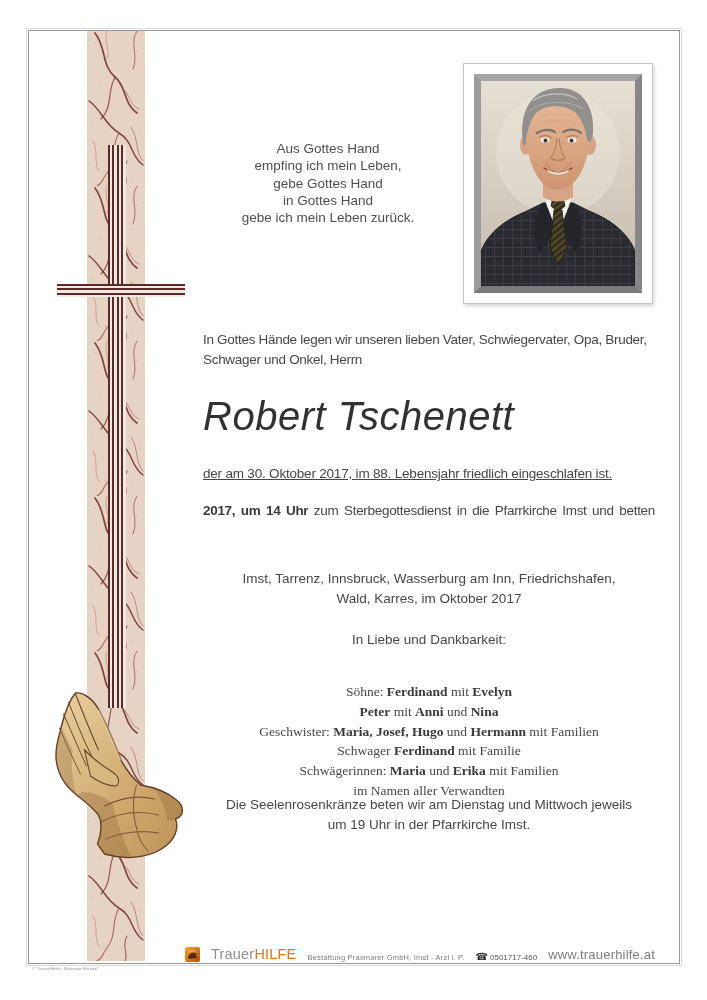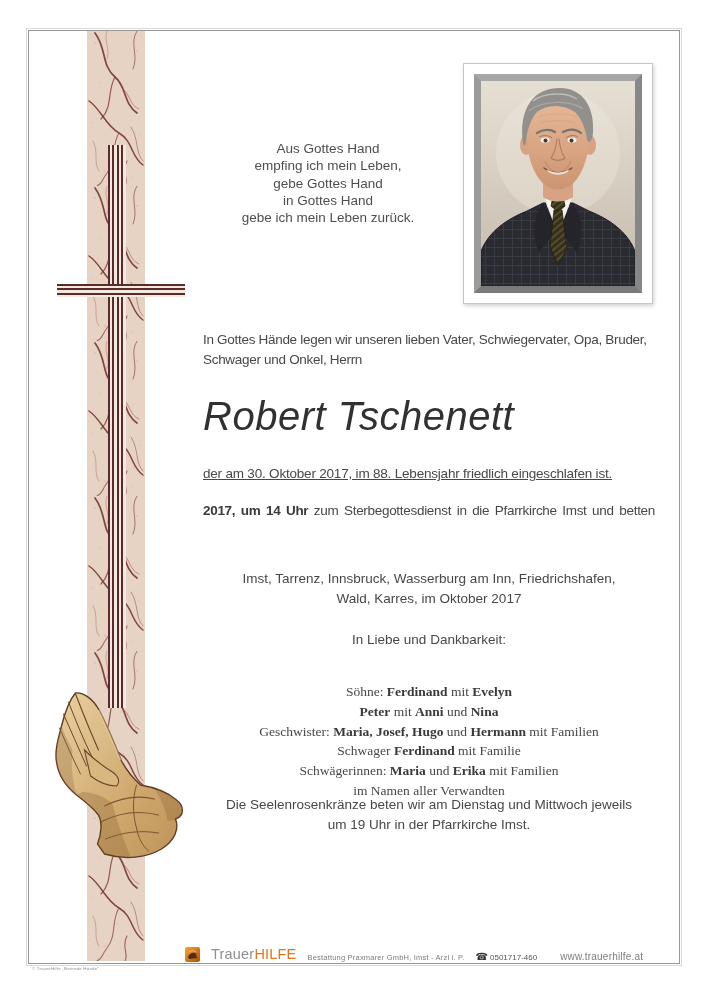--- a/index.html
+++ b/index.html
@@ -67,21 +67,21 @@
     position:absolute; left:185px; top:944px; height:18px;
     display:flex; align-items:flex-end; gap:11px; white-space:nowrap;
   }
   .logo-icon { width:15px; height:15px; display:inline-block; }
   .brand { font-size:14.5px; letter-spacing:0.2px; }
   .brand .b1 { color:#8f8f8f; }
   .brand .b2 { color:#e0761c; }
   .company { font-size:7.5px; color:#7d7d7d; letter-spacing:0.2px; }
   .phone-wrap { font-size:8px; color:#555; display:inline-flex; align-items:center; gap:2px; }
   .phone-icon { font-size:10px; color:#333; line-height:1; }
-  .website { font-size:10px; color:#7d7d7d; letter-spacing:0.2px;margin-left:12px; }
+  .website { font-size:13px; color:#7d7d7d; letter-spacing:0.2px; }
   
   .copyright {
     position:absolute; left:32px; top:966px; font-size:8px; color:#8a8a8a;
     transform:scale(0.55); transform-origin:0 0; white-space:nowrap; letter-spacing:0.4px;
   }
 </style>
 </head>
 <body>
 
 <div class="page">

